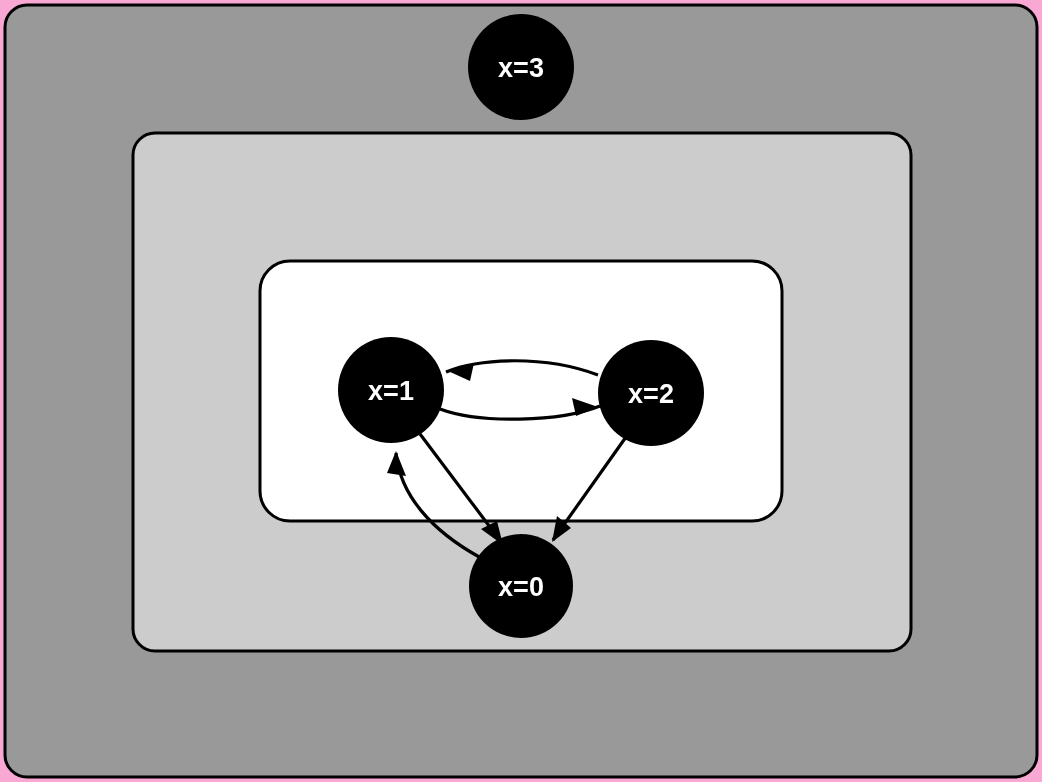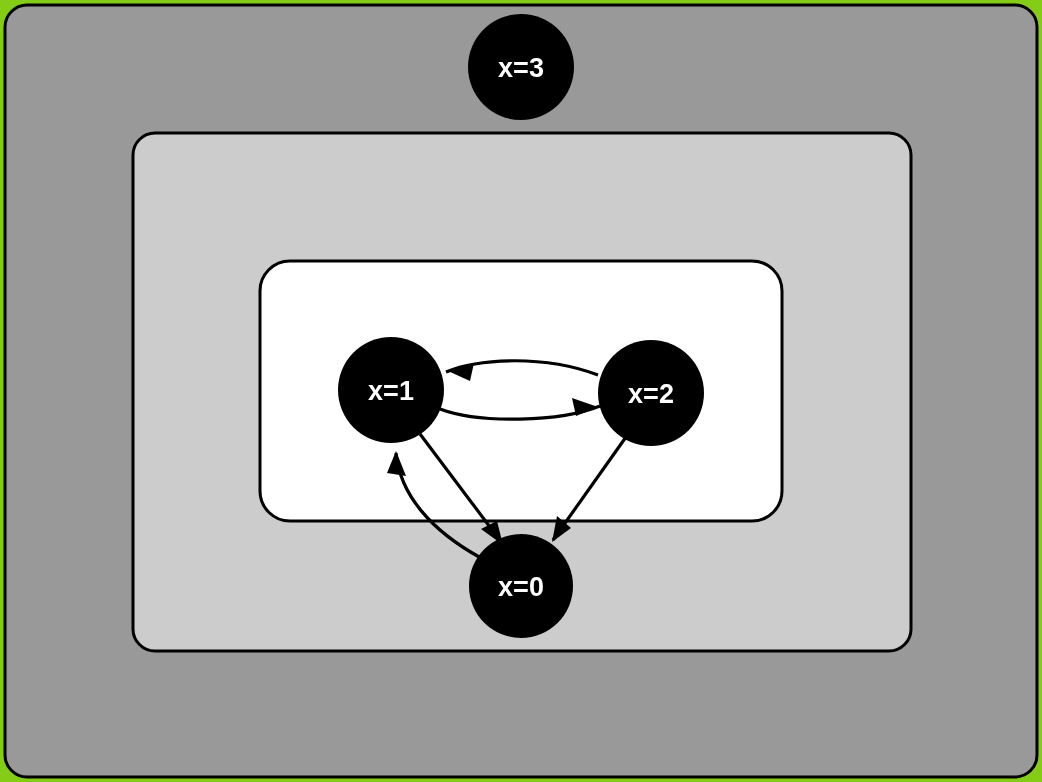--- a/index.html
+++ b/index.html
@@ -45,21 +45,21 @@
     stroke-linecap: butt;
   }
   .arrow-head {
     fill: #000000;
     stroke: none;
   }
 </style>
 </head>
 <body>
 
-<div id="canvas" style="width: 1042px; height: 782px; background: #84cc16;">
+<div id="canvas" style="width: 1042px; height: 782px; background: #f9a8d4;">
   <svg id="diagram-svg" viewBox="0 0 1042 782" xmlns="http://www.w3.org/2000/svg">
 
     <g>
       <rect class="region-rect" x="5" y="5" width="1032" height="772" rx="22" ry="22" fill="#999999" stroke="#000000" stroke-width="3"></rect>
       <rect class="region-rect" x="133" y="133" width="778" height="518" rx="22" ry="22" fill="#cccccc" stroke="#000000" stroke-width="3"></rect>
       <rect class="region-rect" x="260" y="261" width="522" height="260" rx="30" ry="30" fill="#ffffff" stroke="#000000" stroke-width="3"></rect>
     </g>
 
     <g>
       <g>

